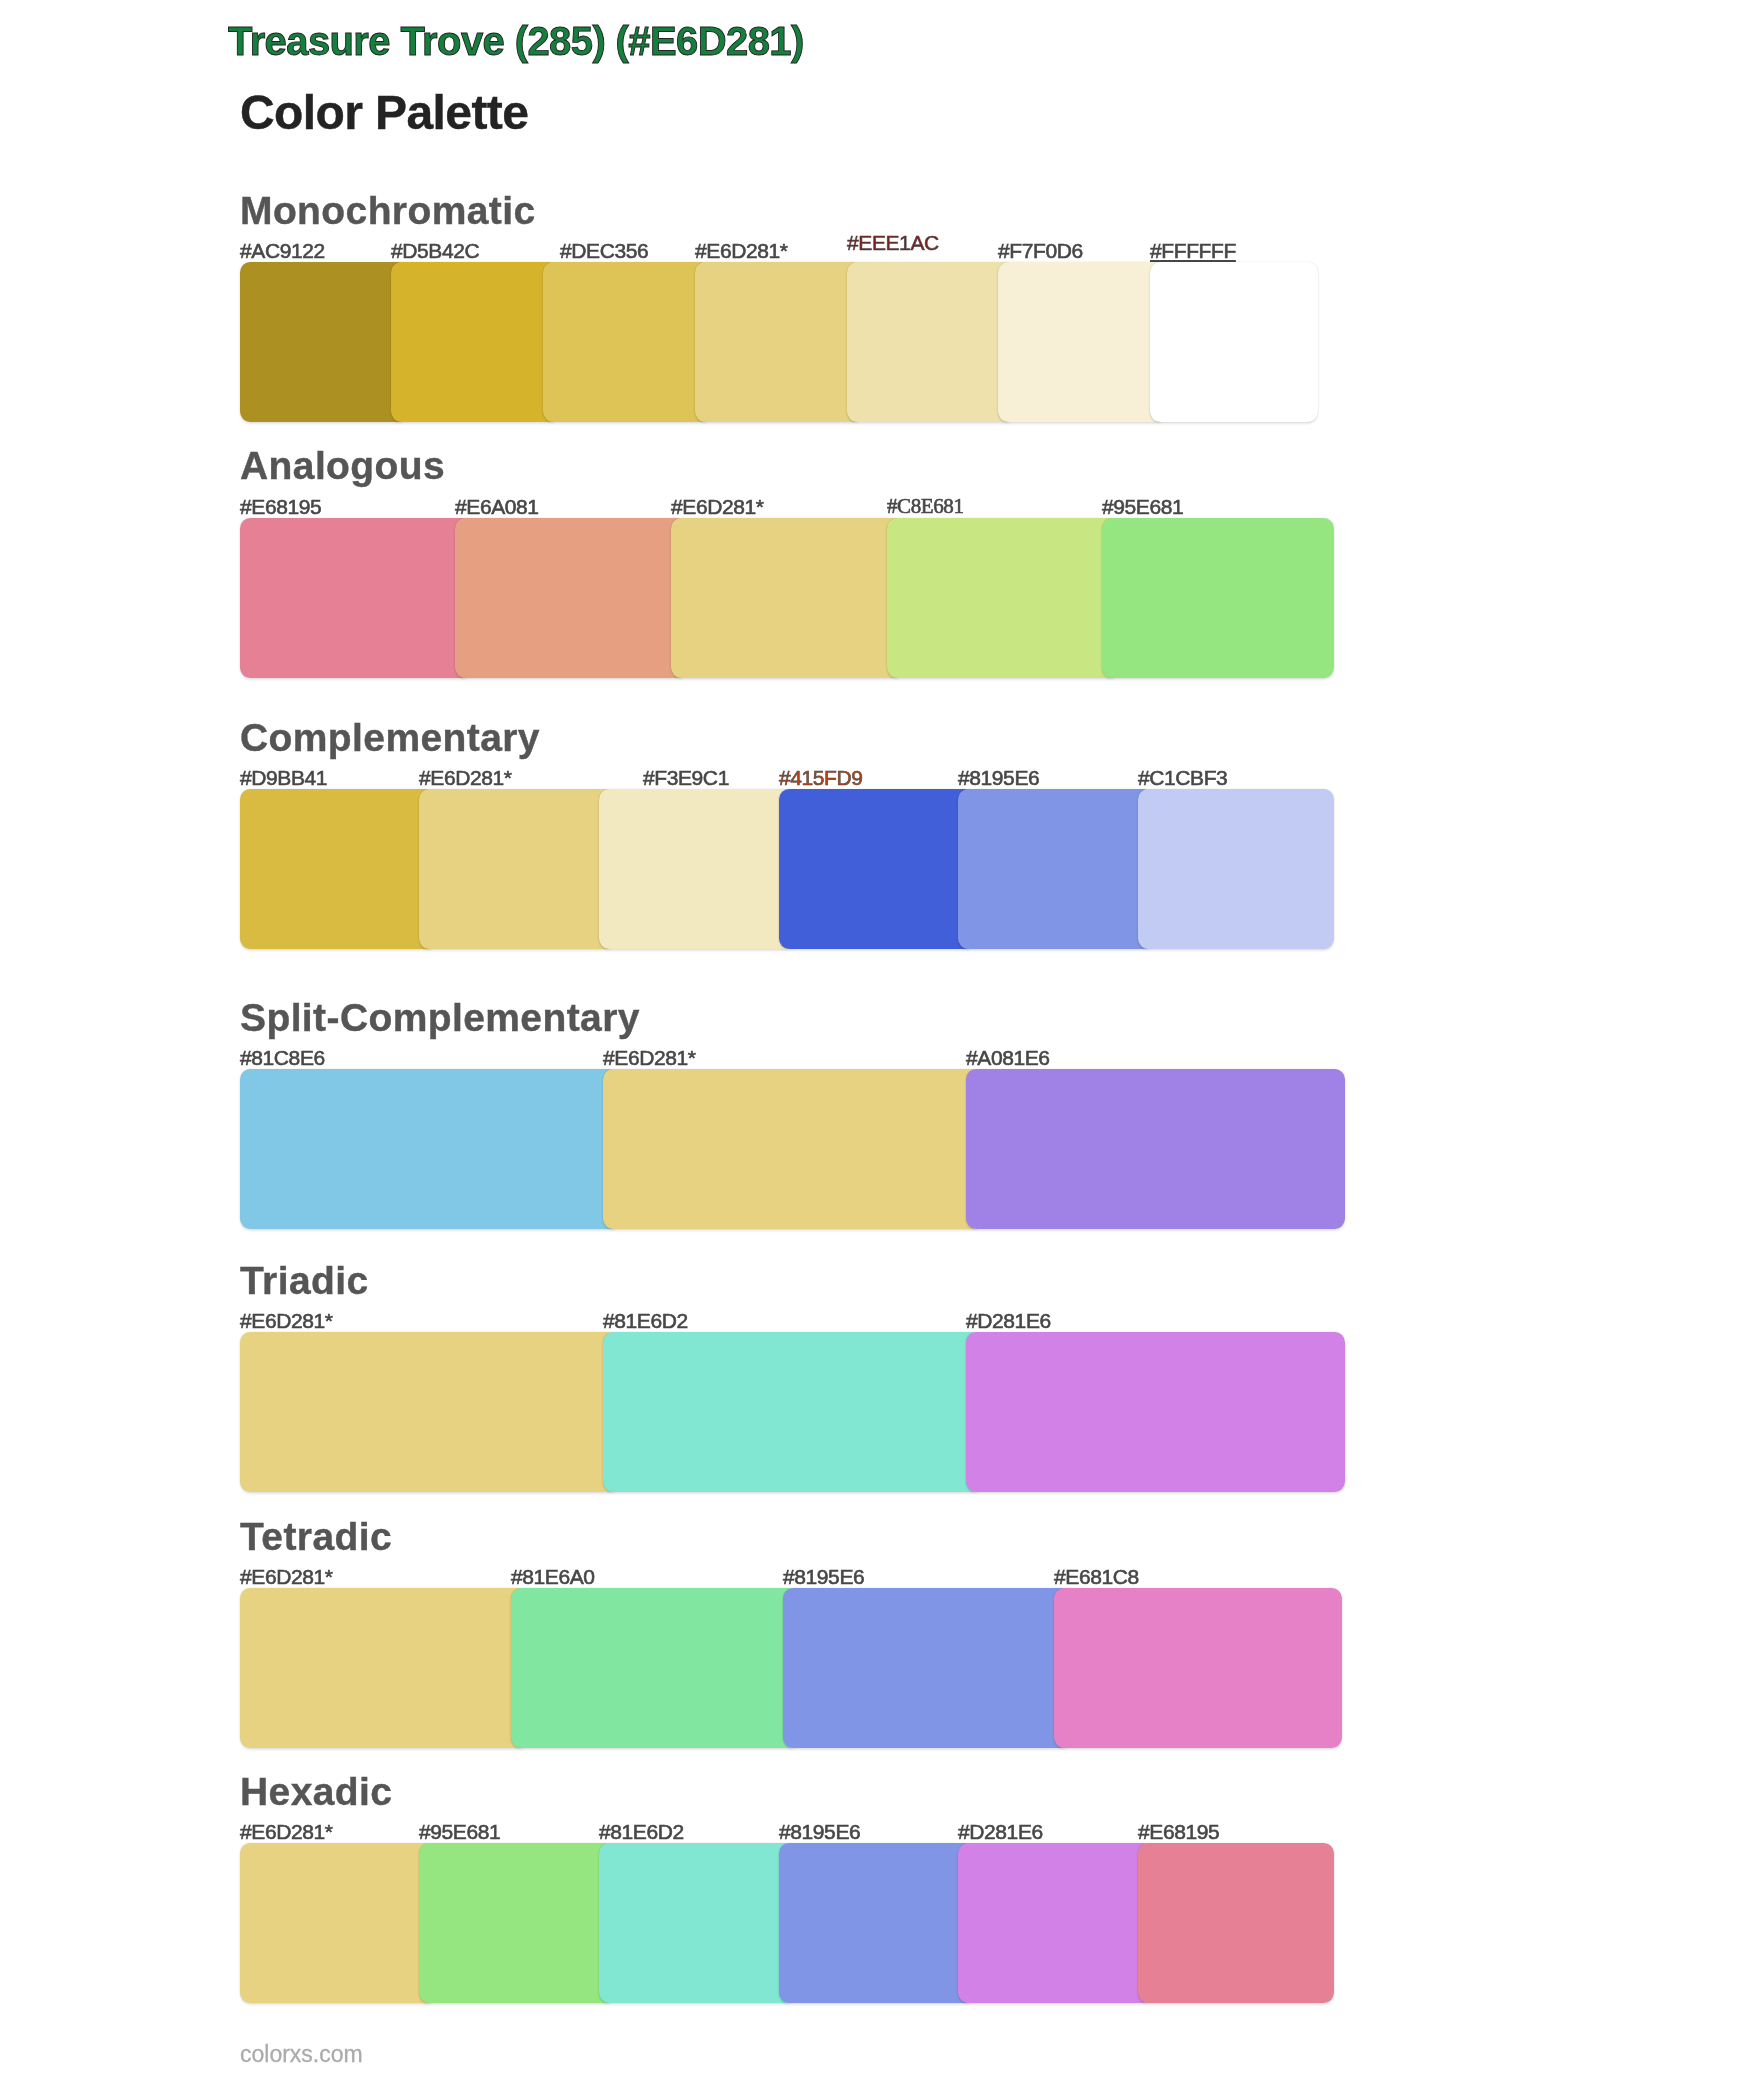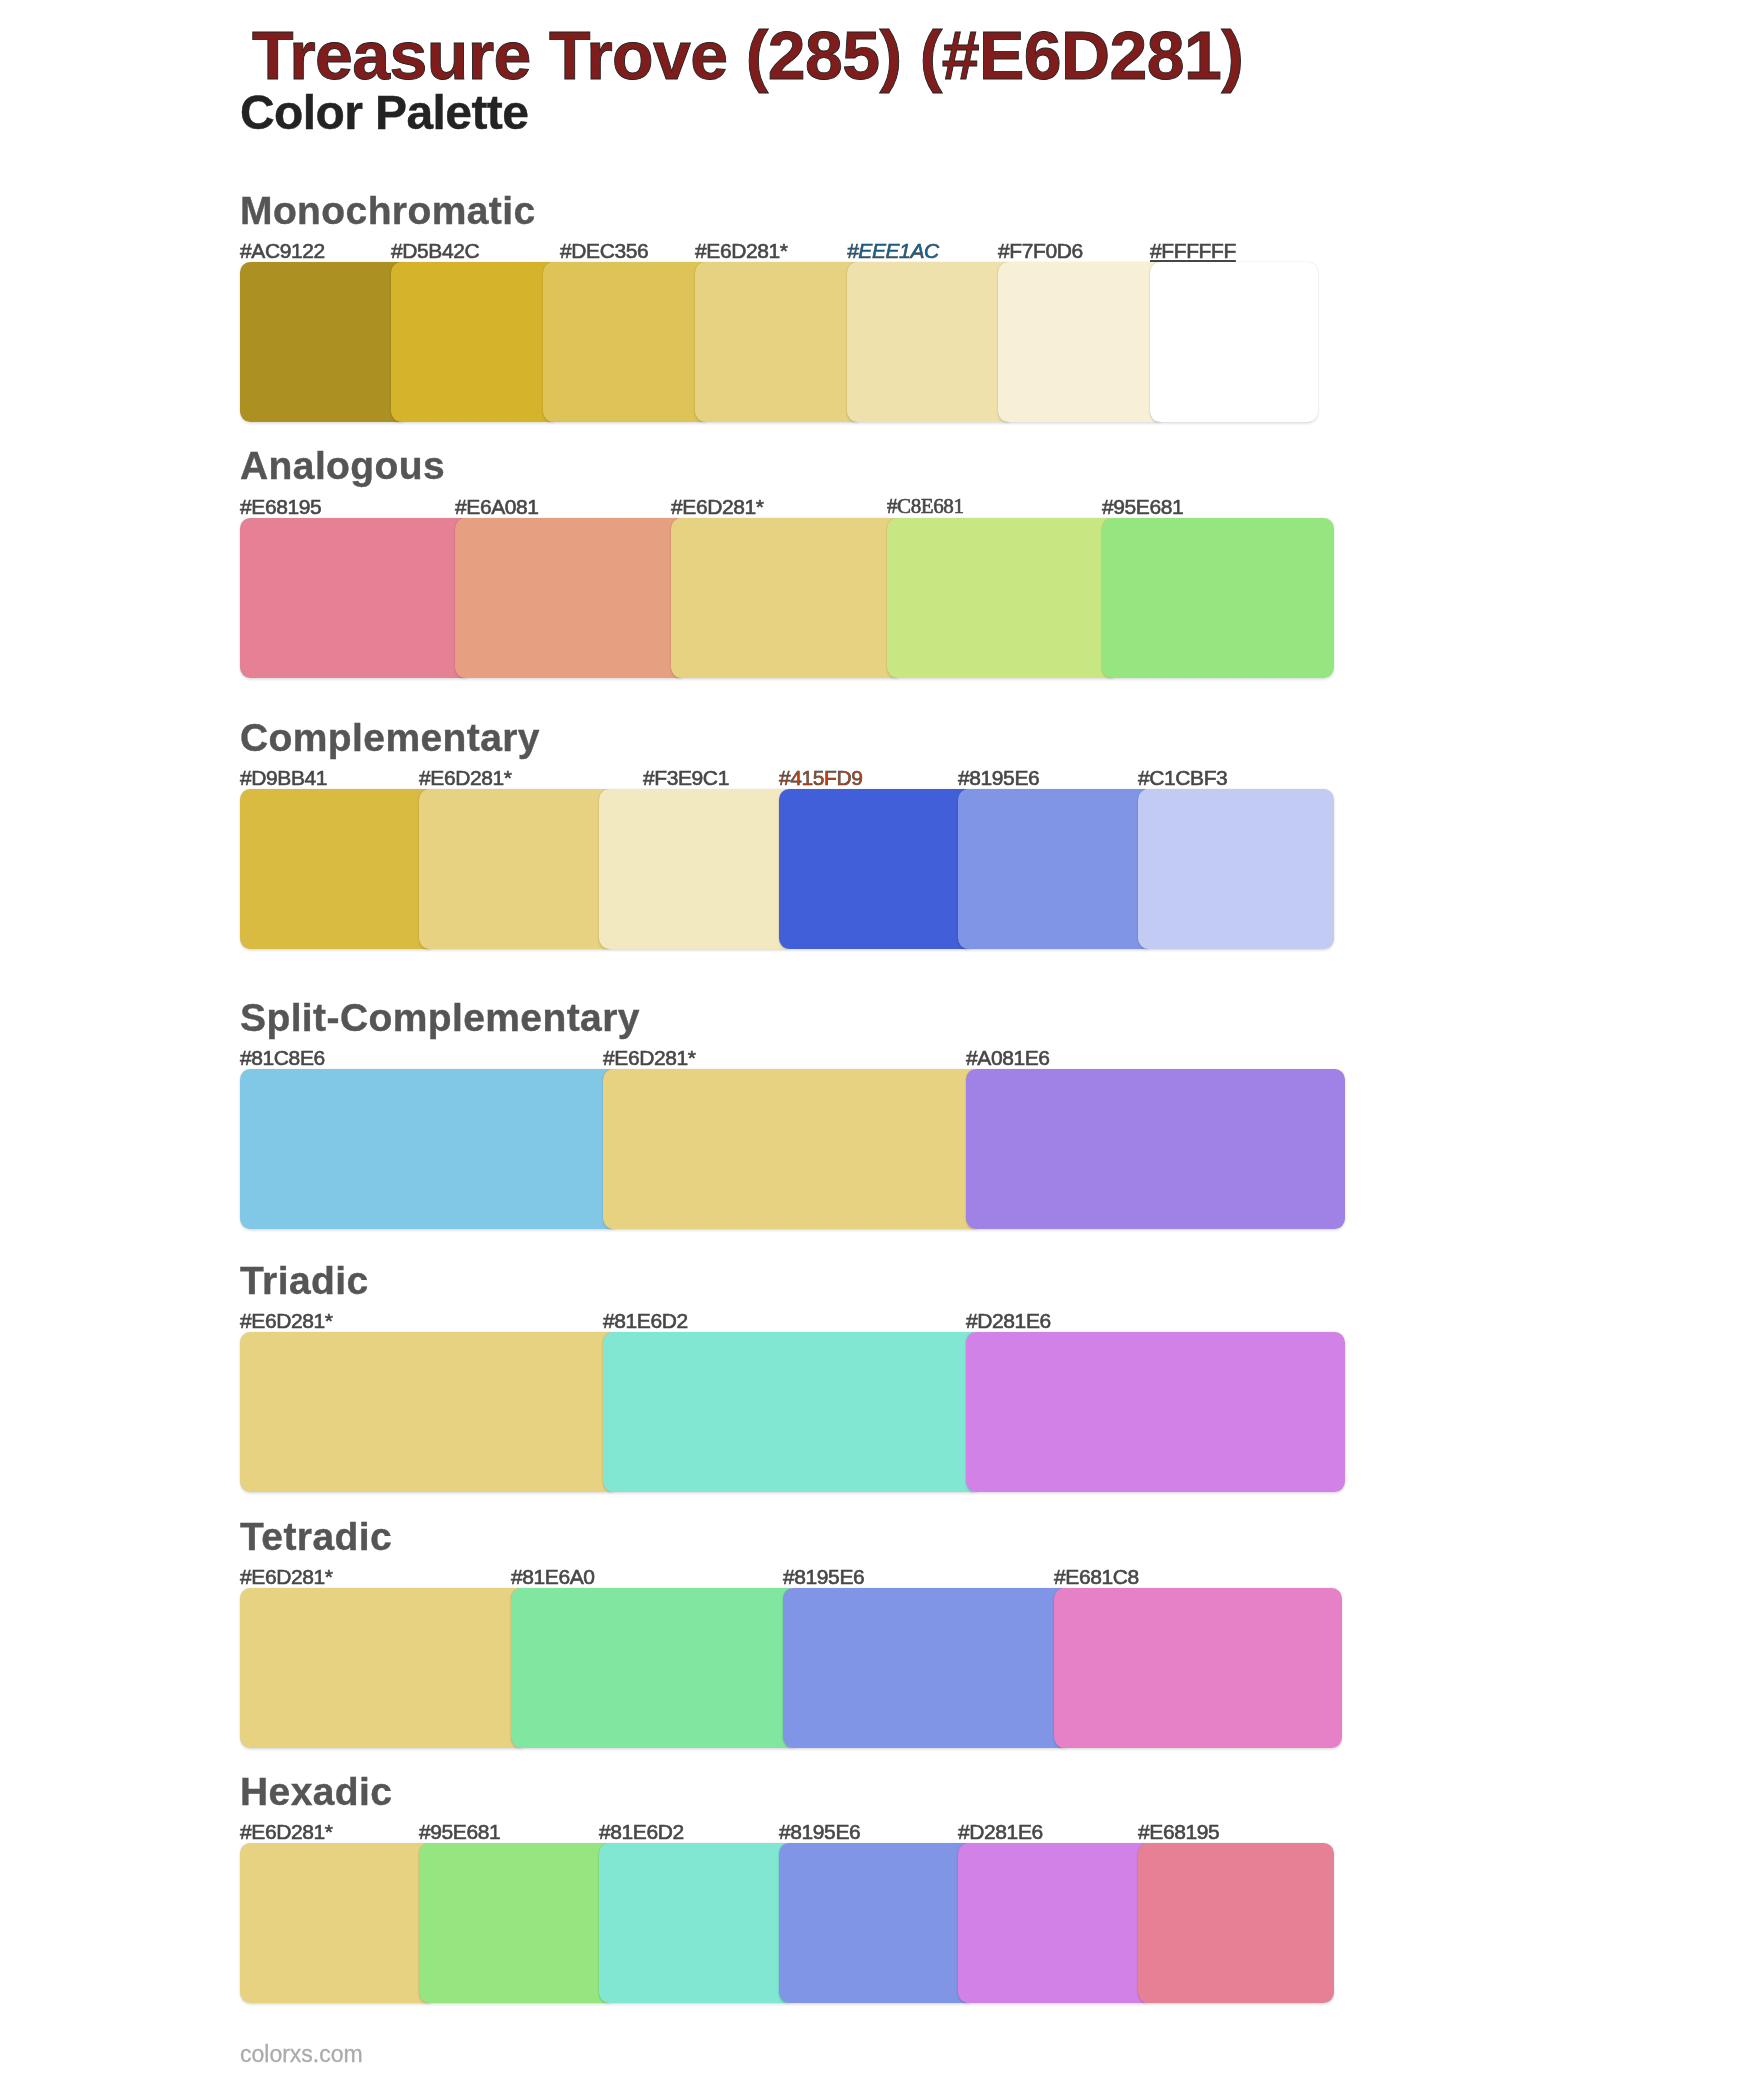--- a/index.html
+++ b/index.html
@@ -9,24 +9,24 @@
   #page{position:relative;width:1757px;height:2077px;overflow:hidden;background:#ffffff;}
 
   .page-title,.page-subtitle,.section-heading,.swatch-label,.page-footer{
     transform:translateZ(0);
     white-space:nowrap;
     position:absolute;
     line-height:1;
   }
 
   .page-title{
-    left:252px;top:21px;
-    font-size:68px;font-weight:700;
+    left:228px;top:21px;
+    font-size:40px;font-weight:700;
     letter-spacing:-0.6px;
-    color:#7f1d1d;
+    color:#15803d;
     -webkit-text-stroke:0.9px #232323;
   }
   .page-subtitle{
     left:240px;top:89px;
     font-size:48px;font-weight:700;
     letter-spacing:-0.6px;
     color:#232323;
     -webkit-text-stroke:0.4px #232323;
   }
   .section-heading{
@@ -68,21 +68,21 @@
       <div>
         <div class="section-heading" style="top: 191px; color: rgb(85, 85, 85); -webkit-text-stroke: 0.4px rgb(85, 85, 85);">Monochromatic</div>
         <div class="swatch-label" style="left: 240px; top: 240px; color: rgb(71, 71, 71); -webkit-text-stroke: 0.6px rgb(71, 71, 71);">#AC9122</div>
         <div class="swatch" style="left: 240px; top: 262px; width: 168px; height: 160px; border-radius: 10.4px; background: rgb(172, 145, 34); z-index: 10;"></div>
         <div class="swatch-label" style="left: 391px; top: 240px; color: rgb(71, 71, 71); -webkit-text-stroke: 0.6px rgb(71, 71, 71);">#D5B42C</div>
         <div class="swatch" style="left: 391px; top: 262px; width: 168px; height: 160px; border-radius: 10.4px; background: rgb(213, 180, 44); z-index: 11;"></div>
         <div class="swatch-label" style="left: 543px; top: 240px; color: rgb(71, 71, 71); margin-left: 17px; -webkit-text-stroke: 0.6px rgb(71, 71, 71);">#DEC356</div>
         <div class="swatch" style="left: 543px; top: 262px; width: 168px; height: 160px; border-radius: 10.4px; background: rgb(222, 195, 86); z-index: 12;"></div>
         <div class="swatch-label" style="left: 695px; top: 240px; color: rgb(71, 71, 71); -webkit-text-stroke: 0.6px rgb(71, 71, 71);">#E6D281*</div>
         <div class="swatch" style="left: 695px; top: 262px; width: 168px; height: 160px; border-radius: 10.4px; background: rgb(230, 210, 129); z-index: 13;"></div>
-        <div class="swatch-label" style="left: 847px; top: 240px; color: #0369a1; font-style: italic; -webkit-text-stroke: 0.6px rgb(71, 71, 71);">#EEE1AC</div>
+        <div class="swatch-label" style="left: 847px; top: 232px; color: #7f1d1d; -webkit-text-stroke: 0.6px rgb(71, 71, 71);">#EEE1AC</div>
         <div class="swatch" style="left: 847px; top: 262px; width: 168px; height: 160px; border-radius: 10.4px; background: rgb(238, 225, 172); z-index: 14;"></div>
         <div class="swatch-label" style="left: 998px; top: 240px; color: rgb(71, 71, 71); -webkit-text-stroke: 0.6px rgb(71, 71, 71);">#F7F0D6</div>
         <div class="swatch" style="left: 998px; top: 262px; width: 168px; height: 160px; border-radius: 10.4px; background: rgb(247, 240, 214); z-index: 15;"></div>
         <div class="swatch-label" style="left: 1150px; top: 240px; color: rgb(71, 71, 71); text-decoration: underline; -webkit-text-stroke: 0.6px rgb(71, 71, 71);">#FFFFFF</div>
         <div class="swatch" style="left: 1150px; top: 262px; width: 168px; height: 160px; border-radius: 10.4px; background: rgb(255, 255, 255); z-index: 16;"></div>
       </div>
       <div>
         <div class="section-heading" style="top: 446px; color: rgb(85, 85, 85); -webkit-text-stroke: 0.4px rgb(85, 85, 85);">Analogous</div>
         <div class="swatch-label" style="left: 240px; top: 496px; color: rgb(71, 71, 71); -webkit-text-stroke: 0.6px rgb(71, 71, 71);">#E68195</div>
         <div class="swatch" style="left: 240px; top: 518px; width: 232px; height: 160px; border-radius: 10.4px; background: rgb(230, 129, 149); z-index: 10;"></div>

